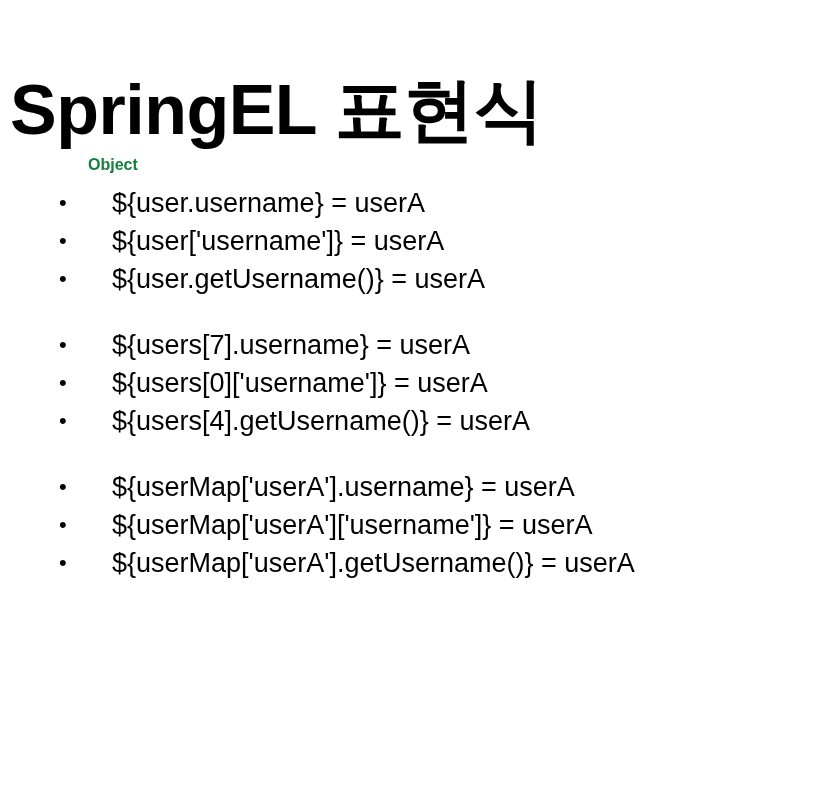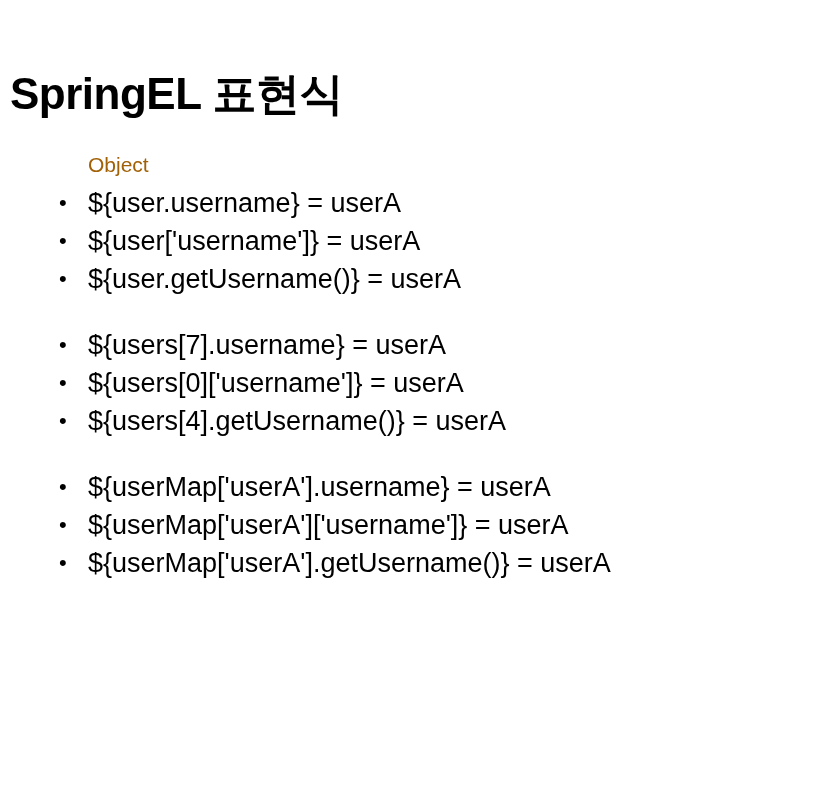--- a/index.html
+++ b/index.html
@@ -20,22 +20,22 @@
   .slide {
     position: relative;
     width: 816px;
     height: 806px;
     box-sizing: border-box;
   }
 
   .slide-title {
     position: absolute;
     left: 10px;
-    top: 40px;
-    font-size: 44px;
+    top: 24px;
+    font-size: 70px;
     font-weight: bold;
     letter-spacing: -0.5px;
     line-height: 1.12;
     white-space: nowrap;
     color: #000000;
   }
 
   .body-block {
     position: absolute;
     left: 54px;
@@ -44,24 +44,24 @@
   }
 
   .section {
     margin: 0 0 28px 0;
   }
   .section:last-child {
     margin-bottom: 0;
   }
 
   .section-header {
-    font-size: 21px;
+    font-size: 16px;
     line-height: 38px;
-    font-weight: normal;
-    color: #a16207;
+    font-weight: bold;
+    color: #15803d;
     padding-left: 34px;
     white-space: nowrap;
   }
 
   .bullet-list {
     list-style: none;
     margin: 0;
     padding: 0;
   }
 
@@ -80,20 +80,21 @@
     top: 0;
     width: 34px;
     line-height: 38px;
     font-size: 22px;
     text-align: left;
     color: #000000;
   }
 
   .bullet-text {
     display: inline;
+    margin-left: 24px;
   }
 </style>
 </head>
 <body>
 
 <div class="slide">
 
   <h1 class="slide-title">SpringEL 표현식</h1>
 
   <div class="body-block">

